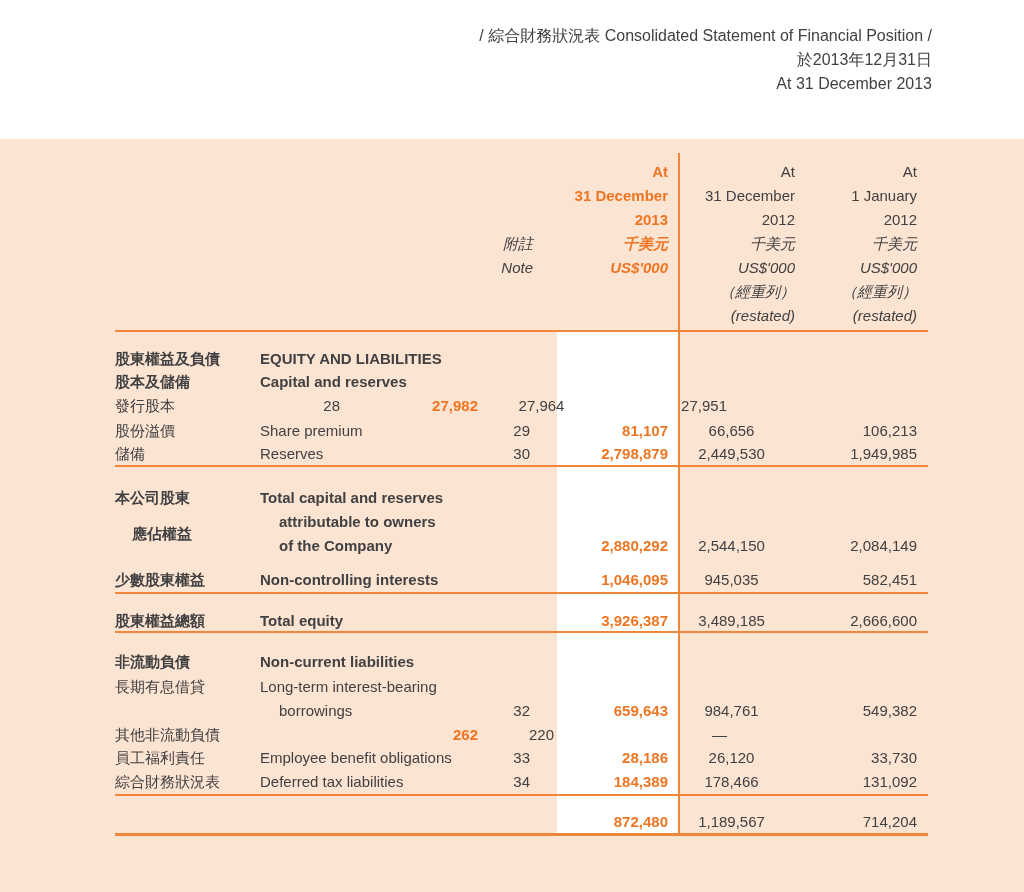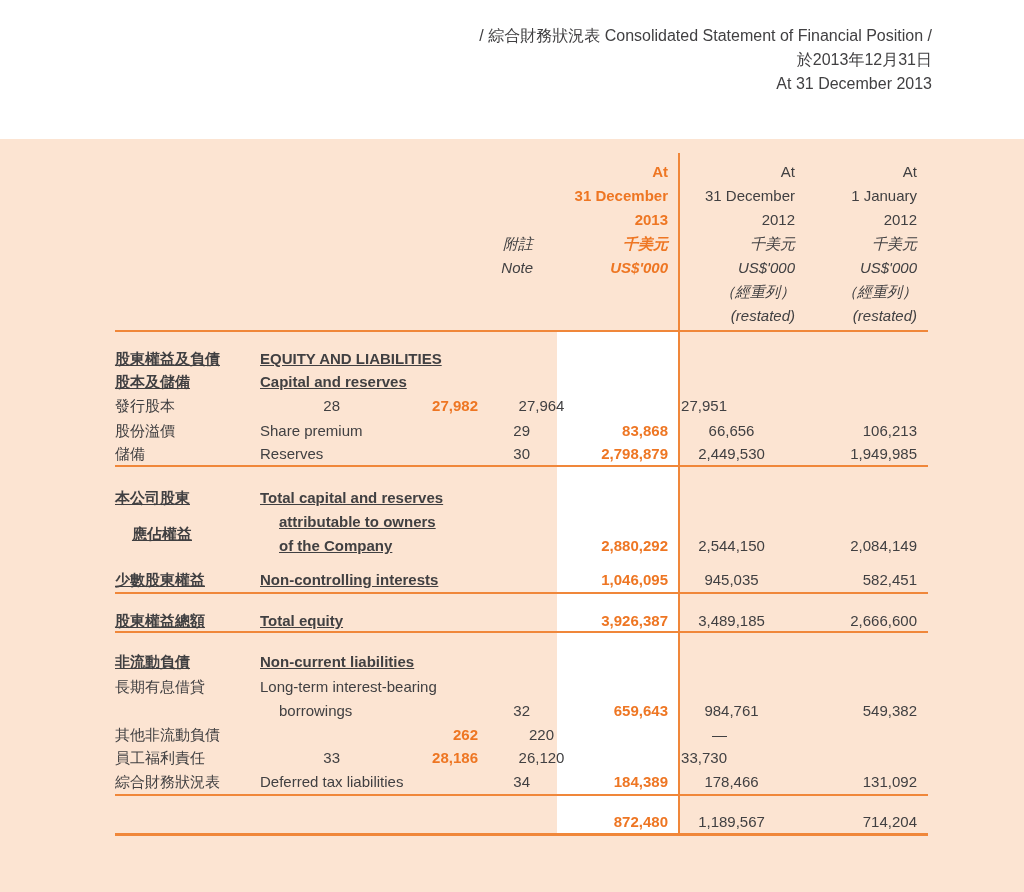--- a/index.html
+++ b/index.html
@@ -70,21 +70,21 @@
     font-size:15px;
     line-height:25px;
     white-space:nowrap;
   }
   .zh   { width:145px; }
   .en   { width:190px; }
   .note { width:80px;  text-align:right; }
   .v1   { width:138px; text-align:right; color:var(--accent,#ee7623); font-weight:700; }
   .v2   { width:127px; text-align:center; }
   .v3   { width:122px; text-align:right; }
-  .row.b .zh, .row.b .en { font-weight:700;text-decoration:underline; }
+  .row.b .zh, .row.b .en { font-weight:700; }
   .ind-zh { padding-left:17px;margin-top:12px; }
   .ind-en { padding-left:19px; }
 </style>
 </head>
 <body>
 
 <div class="doc-header">
   <div>/ 綜合財務狀況表  Consolidated Statement of Financial Position /</div>
   <div>於2013年12月31日</div>
   <div>At 31 December 2013</div>
@@ -159,21 +159,21 @@
   <span class="note">28</span>
   <span class="v1">27,982</span>
   <span class="v2">27,964</span>
   <span class="v3">27,951</span>
 </div>
 
 <div class="row" style="top:418px">
   <span class="zh">股份溢價</span>
   <span class="en">Share premium</span>
   <span class="note">29</span>
-  <span class="v1">83,868</span>
+  <span class="v1">81,107</span>
   <span class="v2">66,656</span>
   <span class="v3">106,213</span>
 </div>
 
 <div class="row" style="top:441px">
   <span class="zh">儲備</span>
   <span class="en">Reserves</span>
   <span class="note">30</span>
   <span class="v1">2,798,879</span>
   <span class="v2">2,449,530</span>
@@ -255,20 +255,21 @@
 <div class="row" style="top:722px">
   <span class="zh">其他非流動負債</span>
   <span class="note"></span>
   <span class="v1">262</span>
   <span class="v2">220</span>
   <span class="v3">—</span>
 </div>
 
 <div class="row" style="top:745px">
   <span class="zh">員工福利責任</span>
+  <span class="en">Employee benefit obligations</span>
   <span class="note">33</span>
   <span class="v1">28,186</span>
   <span class="v2">26,120</span>
   <span class="v3">33,730</span>
 </div>
 
 <div class="row" style="top:769px">
   <span class="zh">綜合財務狀況表</span>
   <span class="en">Deferred tax liabilities</span>
   <span class="note">34</span>

